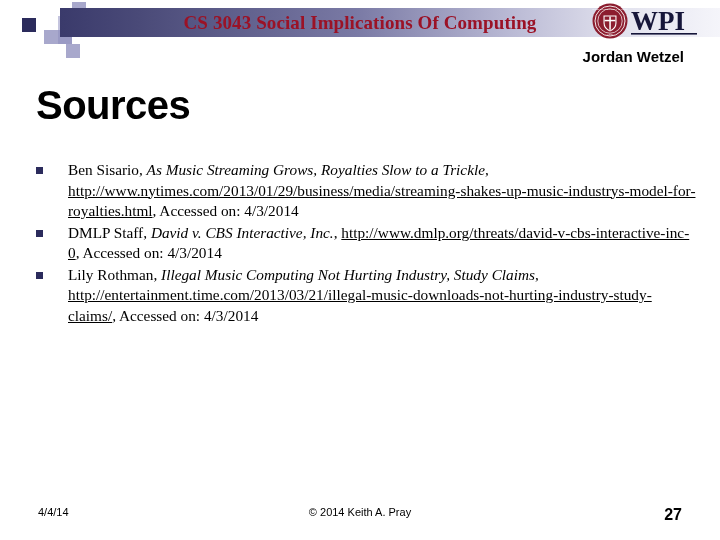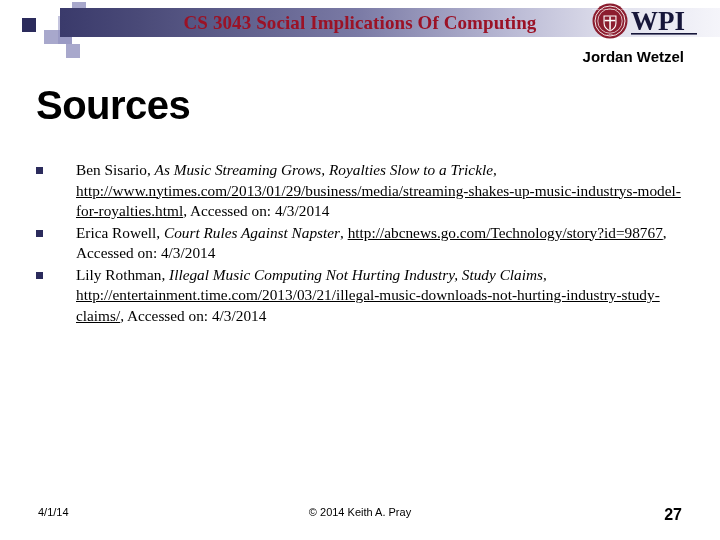--- a/index.html
+++ b/index.html
@@ -103,21 +103,20 @@
   .content {
     position: absolute;
     left: 36px;
     top: 160px;
     width: 660px;
   }
   .bullet-row {
     display: flex;
     align-items: flex-start;
     margin-bottom: 1px;
-    gap: 8px;
   }
   .bullet-marker {
     flex: 0 0 auto;
     width: 7px;
     height: 7px;
     background: #2b2b5c;
     margin-top: 7px;
     margin-right: 25px;
   }
   .bullet-text {
@@ -205,25 +204,25 @@
 
 <div class="slide-title">Sources</div>
 
 <div class="content" id="sources-list">
     <div class="bullet-row">
       <div class="bullet-marker" style="background: rgb(43, 43, 92);"></div>
       <div class="bullet-text"><span>Ben Sisario, </span><i>As Music Streaming Grows, Royalties Slow to a Trickle</i><span>, </span><span class="lnk">http://www.nytimes.com/2013/01/29/business/media/streaming-shakes-up-music-industrys-model-for-royalties.html</span><span>, Accessed on: 4/3/2014</span></div>
     </div>
     <div class="bullet-row">
       <div class="bullet-marker" style="background: rgb(43, 43, 92);"></div>
-      <div class="bullet-text"><span>Erica Rowell, </span><i>Court Rules Against Napster</i><span>, </span><span class="lnk">http://abcnews.go.com/Technology/story?id=98767</span><span>, Accessed on: 4/3/2014</span></div>
+      <div class="bullet-text"><span>DMLP Staff, </span><i>David v. CBS Interactive, Inc.</i><span>, </span><span class="lnk">http://www.dmlp.org/threats/david-v-cbs-interactive-inc-0</span><span>, Accessed on: 4/3/2014</span></div>
     </div>
     <div class="bullet-row">
       <div class="bullet-marker" style="background: rgb(43, 43, 92);"></div>
       <div class="bullet-text"><span>Lily Rothman, </span><i>Illegal Music Computing Not Hurting Industry, Study Claims</i><span>, </span><span class="lnk">http://entertainment.time.com/2013/03/21/illegal-music-downloads-not-hurting-industry-study-claims/</span><span>, Accessed on: 4/3/2014</span></div>
     </div>
   </div>
 
 <div class="footer">
-  <span class="footer-date">4/1/14</span>
+  <span class="footer-date">4/4/14</span>
   <span class="footer-copy">© 2014 Keith A. Pray</span>
   <span class="footer-page">27</span>
 </div>
 
 </body></html>

